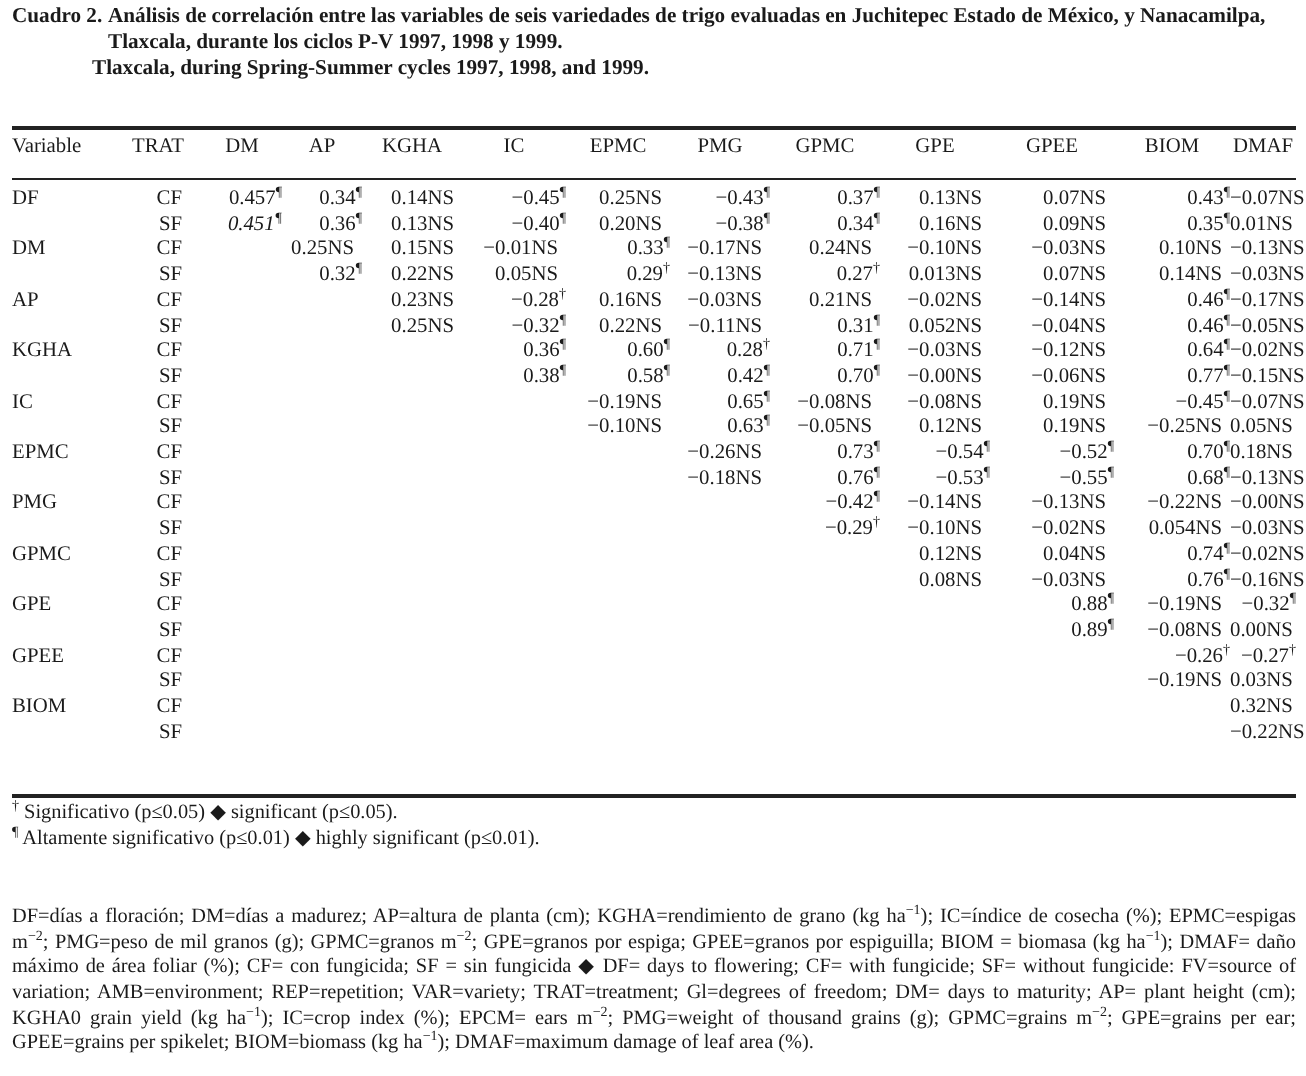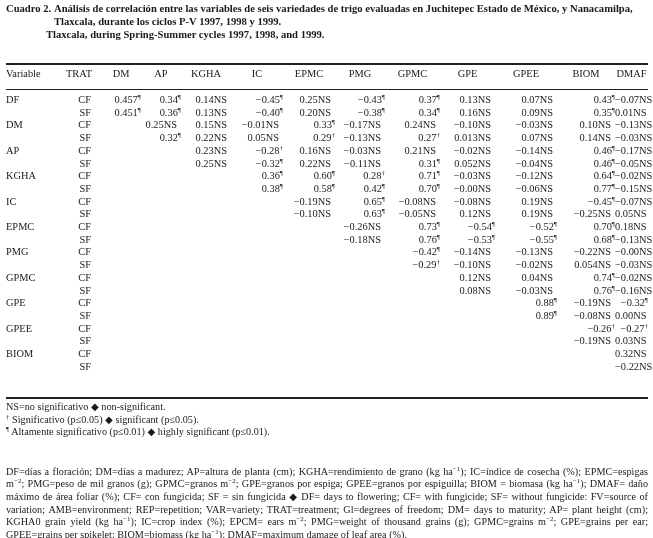--- a/index.html
+++ b/index.html
@@ -119,21 +119,21 @@
         <td class="c-v" style="padding-right: 0px;"><span>−0.43</span><sup>¶</sup></td>
         <td class="c-v" style="padding-right: 0px;"><span>0.37</span><sup>¶</sup></td>
         <td class="c-v" style="padding-right: 4px;">0.13NS</td>
         <td class="c-v" style="padding-right: 4px;">0.07NS</td>
         <td class="c-v" style="padding-right: 0px;"><span>0.43</span><sup>¶</sup></td>
         <td class="c-v" style="padding-right: 4px;">−0.07NS</td>
       </tr>
       <tr>
         <td class="c-var"></td>
         <td class="c-trat">SF</td>
-        <td class="c-v" style="padding-right: 0px;"><span>0.451</span><sup>¶</sup></td>
+        <td class="c-v" style="padding-right: 0px; font-style: italic;"><span>0.451</span><sup>¶</sup></td>
         <td class="c-v" style="padding-right: 0px;"><span>0.36</span><sup>¶</sup></td>
         <td class="c-v" style="padding-right: 4px;">0.13NS</td>
         <td class="c-v" style="padding-right: 0px;"><span>−0.40</span><sup>¶</sup></td>
         <td class="c-v" style="padding-right: 4px;">0.20NS</td>
         <td class="c-v" style="padding-right: 0px;"><span>−0.38</span><sup>¶</sup></td>
         <td class="c-v" style="padding-right: 0px;"><span>0.34</span><sup>¶</sup></td>
         <td class="c-v" style="padding-right: 4px;">0.16NS</td>
         <td class="c-v" style="padding-right: 4px;">0.09NS</td>
         <td class="c-v" style="padding-right: 0px;"><span>0.35</span><sup>¶</sup></td>
         <td class="c-v" style="padding-right: 4px;">0.01NS</td>
@@ -436,18 +436,17 @@
         <td class="c-v"></td>
         <td class="c-v"></td>
         <td class="c-v"></td>
         <td class="c-v" style="padding-right: 4px;">−0.22NS</td>
       </tr>
     </tbody>
 </table>
 <div class="rule r-bot"></div>
 
 <div class="notes">
-  <p>NS=no significativo  ◆ non-significant.</p>
   <p><sup>†</sup><span> Significativo (p≤0.05)  ◆ significant (p≤0.05).</span></p>
   <p><sup>¶</sup><span> Altamente significativo (p≤0.01) ◆ highly significant (p≤0.01).</span></p>
   <p class="just"><span>DF=días a floración; DM=días a madurez; AP=altura de planta (cm); KGHA=rendimiento de grano (kg ha</span><sup>−1</sup><span>); IC=índice de cosecha (%);</span>
   <span>EPMC=espigas m</span><sup>−2</sup><span>; PMG=peso de mil granos (g); GPMC=granos m</span><sup>−2</sup><span>; GPE=granos por espiga; GPEE=granos por espiguilla; BIOM = biomasa (kg ha</span><sup>−1</sup><span>); DMAF= daño máximo de área foliar (%); CF= con fungicida; SF = sin fungicida ◆ DF= days to flowering; CF= with fungicide; SF= without fungicide: FV=source of variation; AMB=environment; REP=repetition; VAR=variety; TRAT=treatment; Gl=degrees of freedom; DM= days to maturity; AP= plant height (cm); KGHA0 grain yield (kg ha</span><sup>−1</sup><span>); IC=crop index (%); EPCM= ears m</span><sup>−2</sup><span>; PMG=weight of thousand grains (g); GPMC=grains m</span><sup>−2</sup><span>; GPE=grains per ear; GPEE=grains per spikelet; BIOM=biomass (kg ha</span><sup>−1</sup><span>); DMAF=maximum damage of leaf area (%).</span></p>
 </div>
 
 </body></html>

